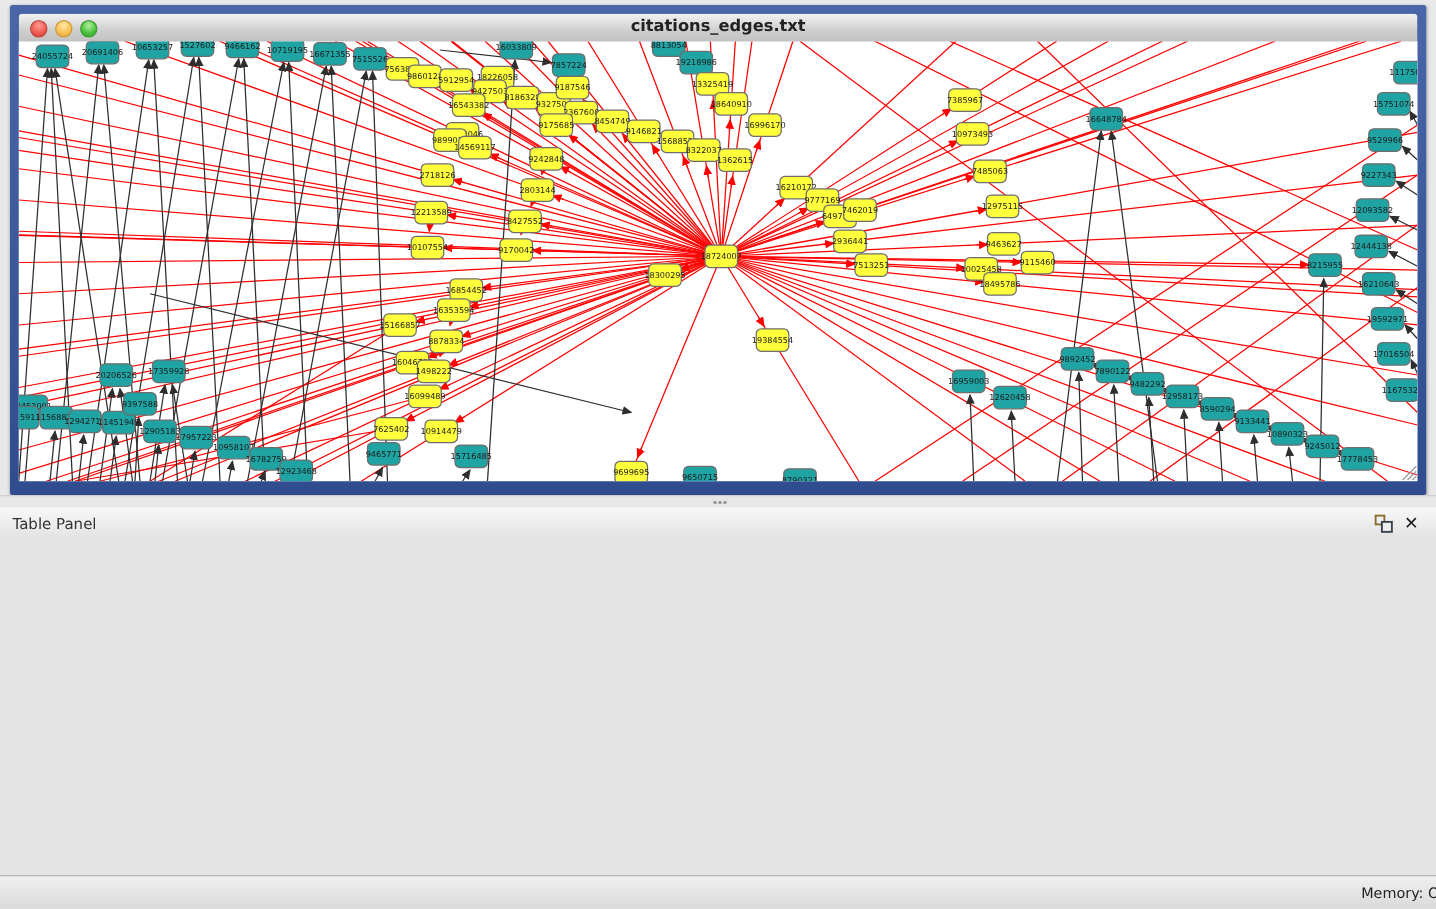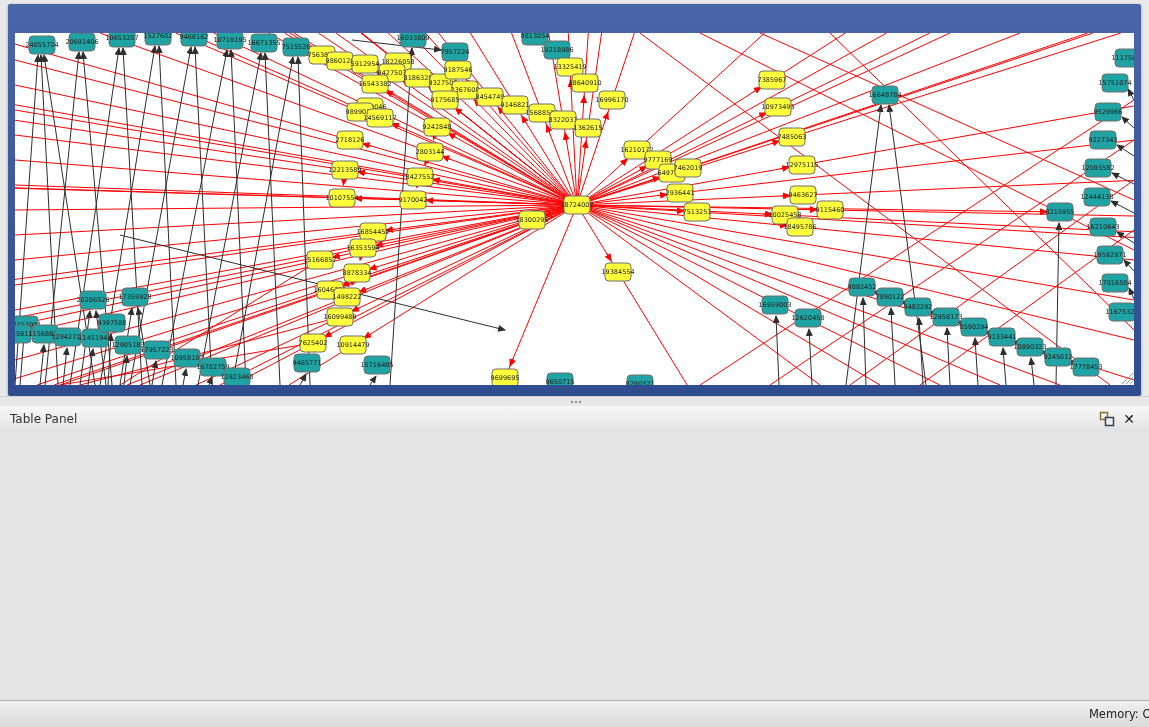--- a/index.html
+++ b/index.html
@@ -34,20 +34,26 @@
   .mem-dot{position:absolute;right:16px;top:7px;width:14px;height:14px;border-radius:50%;background:radial-gradient(circle at 50% 30%,#a8eda0,#3cba38 65%,#2da02c);border:1px solid #2c8f2b;}
 
   svg text.nl{font-family:"DejaVu Sans",sans-serif;font-size:6.5px;fill:#1c1c1c;}
 </style>
 </head>
 <body>
 
 <div id="stage">
 
   <div class="abs net-window">
+    <div class="abs titlebar">
+      <span class="traffic t-red"></span>
+      <span class="traffic t-yellow"></span>
+      <span class="traffic t-green"></span>
+      <div class="win-title">citations_edges.txt</div>
+    </div>
     <div class="abs canvas">
       <svg id="netsvg" width="1119" height="352" viewBox="15 33 1119 352">
         <defs>
           <marker id="arrR" markerWidth="8" markerHeight="7" refX="7" refY="3.5" orient="auto" markerUnits="userSpaceOnUse">
             <path d="M0,0 L8,3.5 L0,7 z" fill="#ff0000"></path>
           </marker>
           <marker id="arrK" markerWidth="8" markerHeight="7" refX="7" refY="3.5" orient="auto" markerUnits="userSpaceOnUse">
             <path d="M0,0 L8,3.5 L0,7 z" fill="#2e2e2e"></path>
           </marker>
         </defs>

